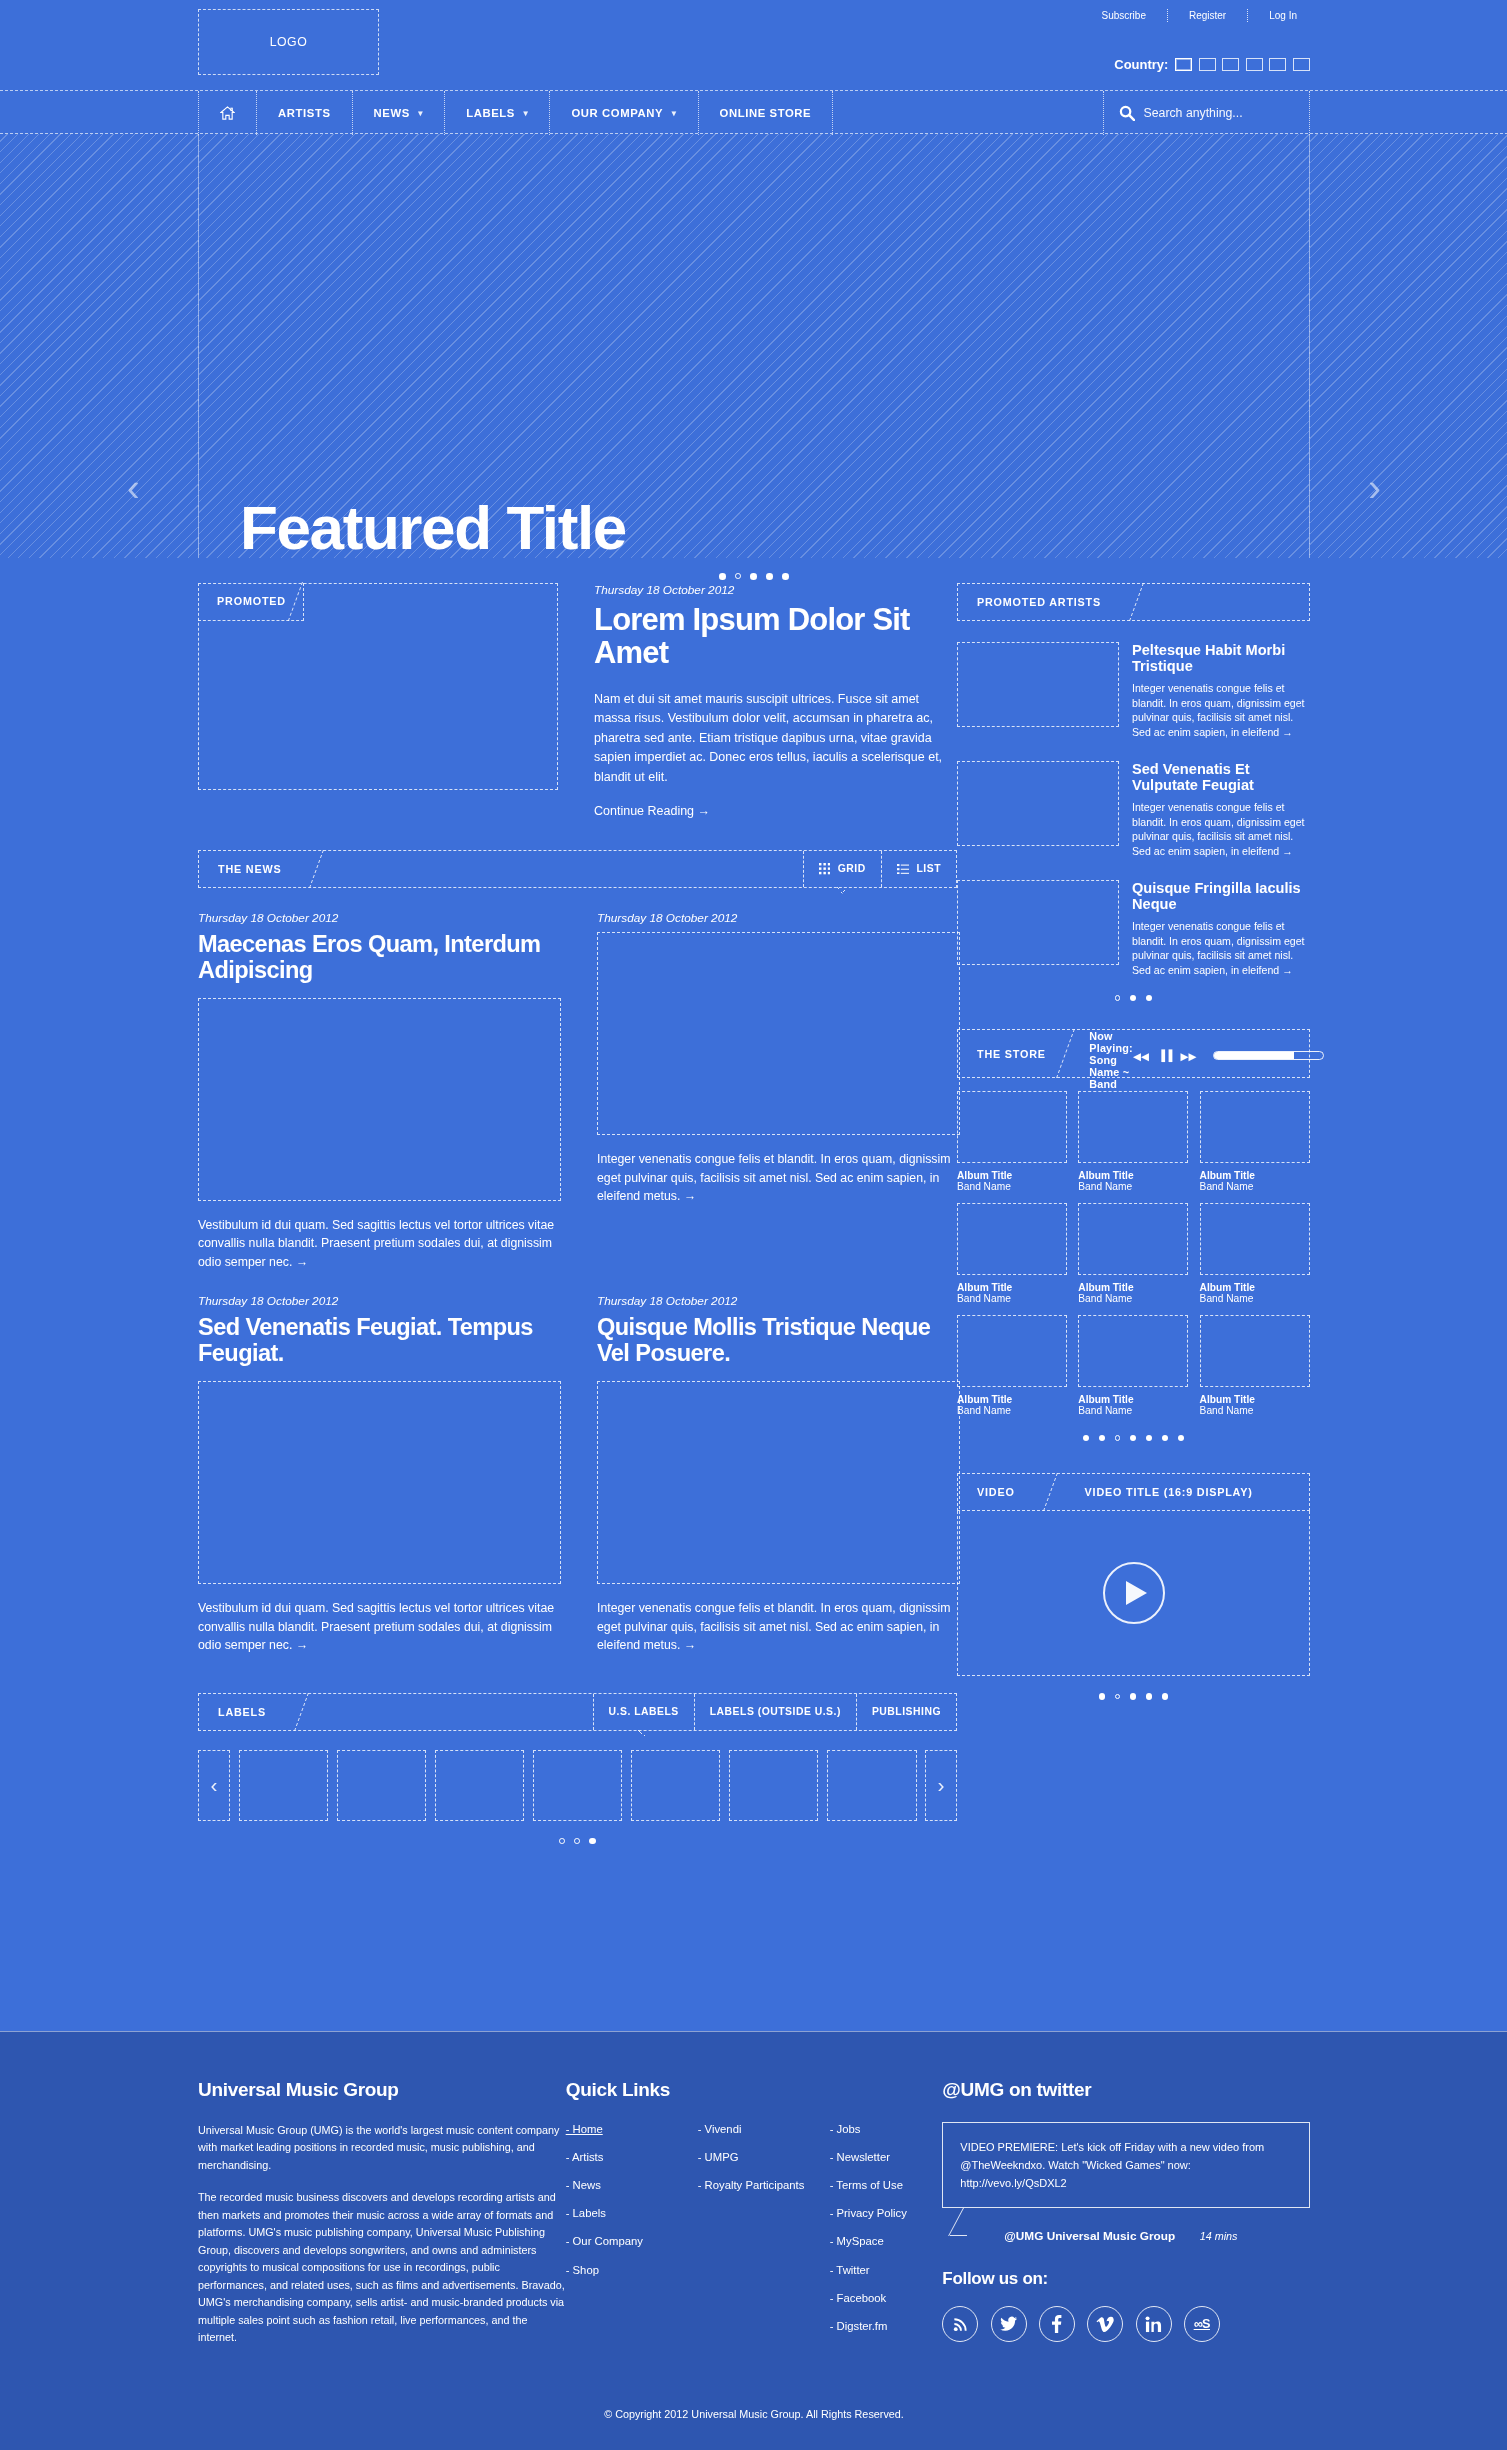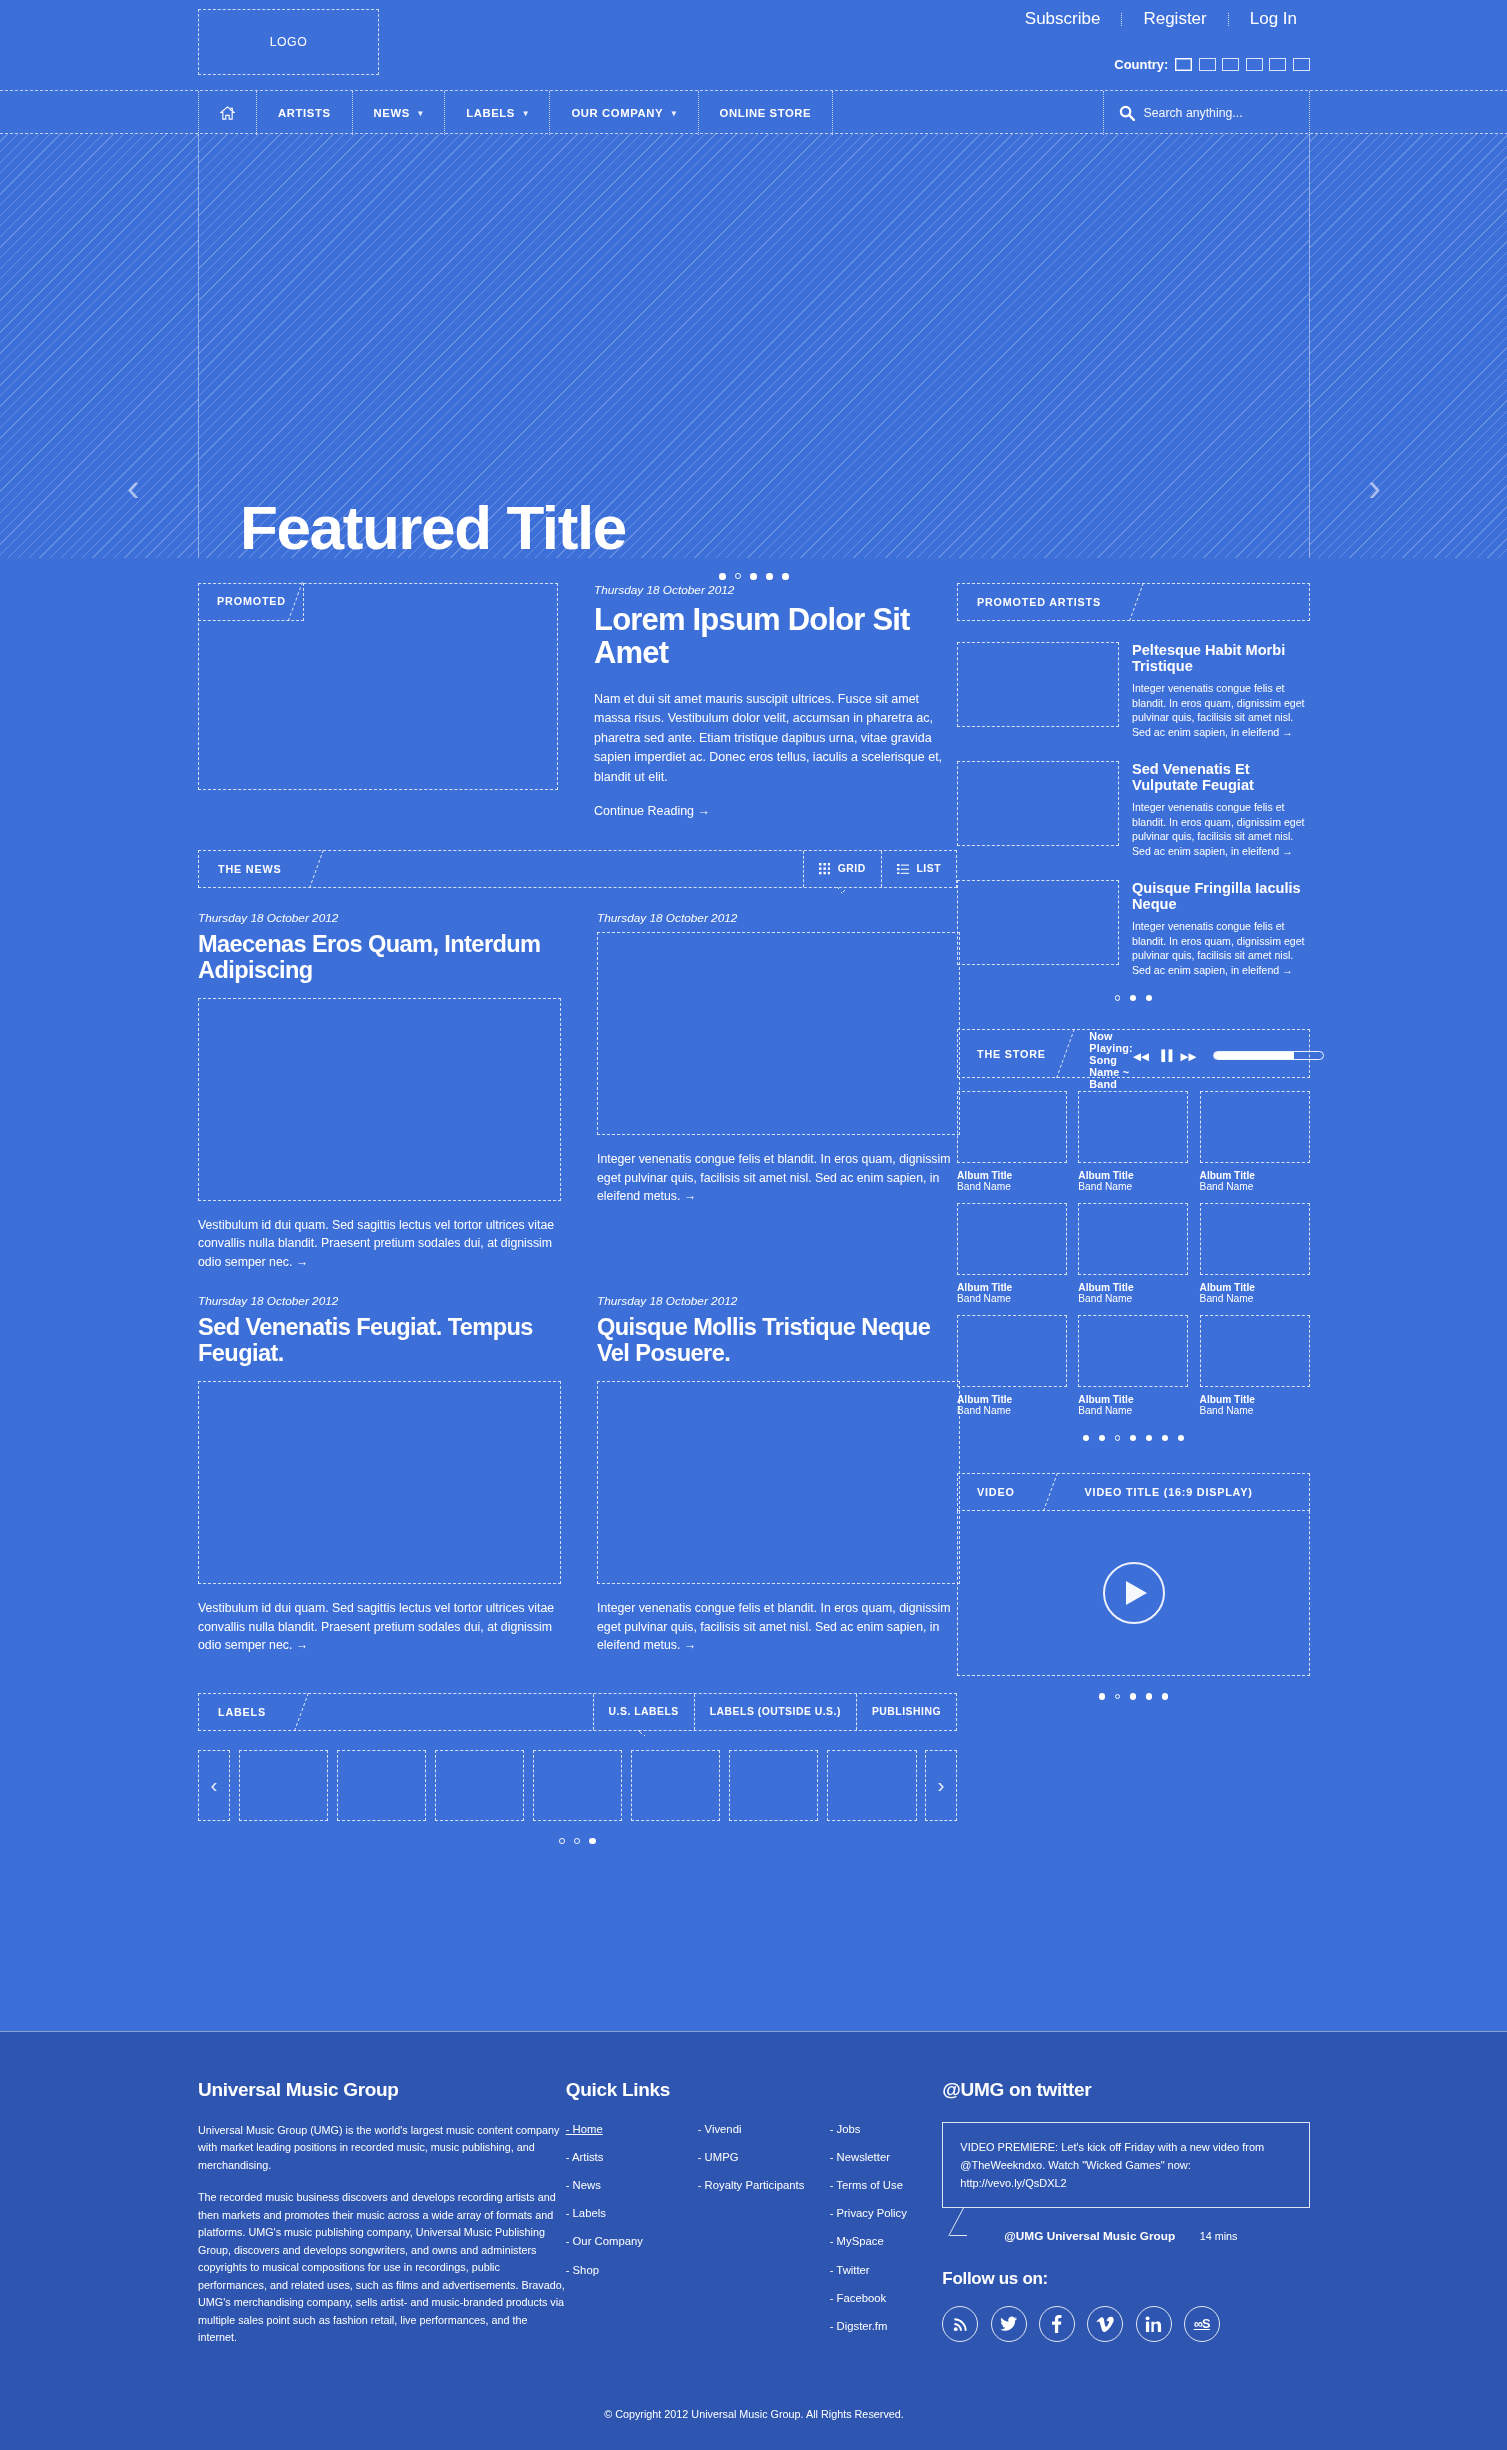--- a/index.html
+++ b/index.html
@@ -30,21 +30,21 @@
   .logo-box {
     position: absolute; left: 198px; top: 9.4px;
     width: 181px; height: 66px;
     border: 0.9px dashed rgba(255,255,255,0.75);
     display: flex; align-items: center; justify-content: center;
     font-size: 12.3px; letter-spacing: 0.5px;
   }
   .acct {
     position: absolute; right: 198px; top: 9.4px;
     display: flex; align-items: center; gap: 8px;
-    font-size: 17px;
+    font-size: 10px;
   }
   .acct a { color: #fff; text-decoration: none; padding: 0 13px; }
   .acct .sep { width: 0.9px; height: 12.3px; border-left: 0.9px dotted rgba(255,255,255,0.8); }
   .country {
     position: absolute; right: 198px; top: 57px;
     display: flex; align-items: center; gap: 6.6px; font-size: 13px; font-weight: bold;
   }
   .country .flag {
     width: 17px; height: 12.3px;
     border: 0.9px solid rgba(255,255,255,0.8);
@@ -255,21 +255,21 @@
     content: ""; position: absolute; left: 21px; top: 0; width: 0.9px; height: 28px;
     background: rgba(255,255,255,0.85);
     transform: skewX(-28deg); transform-origin: top;
   }
   .tweet-tail::after {
     content: ""; position: absolute; left: 7.5px; top: 27px; width: 17px; height: 0.9px;
     background: rgba(255,255,255,0.85);
   }
   .tweet-meta { display: flex; align-items: baseline; gap: 24.5px; padding-left: 62px; margin-top: -11.3px; }
   .tweet-author { font-size: 11.8px; font-weight: bold; }
-  .tweet-time { font-size: 10.8px; }
+  .tweet-time { font-size: 10.8px; font-style: italic; }
   .social-row { display: flex; gap: 12.3px; }
   .soc {
     width: 36px; height: 36px; border-radius: 50%;
     border: 1.4px solid rgba(255,255,255,0.85);
     display: flex; align-items: center; justify-content: center;
     color: #fff; font-size: 15px; font-weight: bold;
   }
   .copyright {
     position: absolute; left: 0; right: 0; bottom: 30px;
     text-align: center; font-size: 10.8px;

